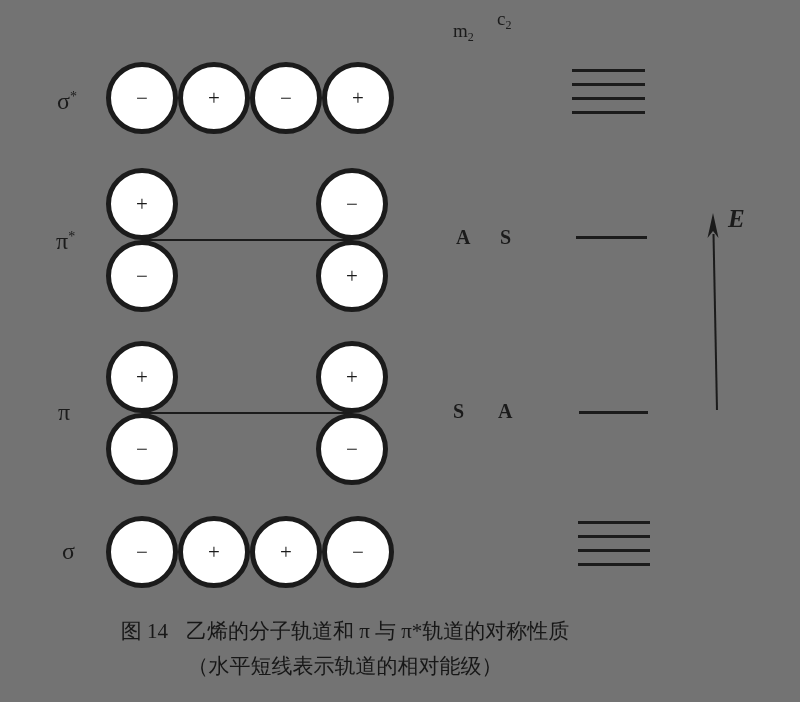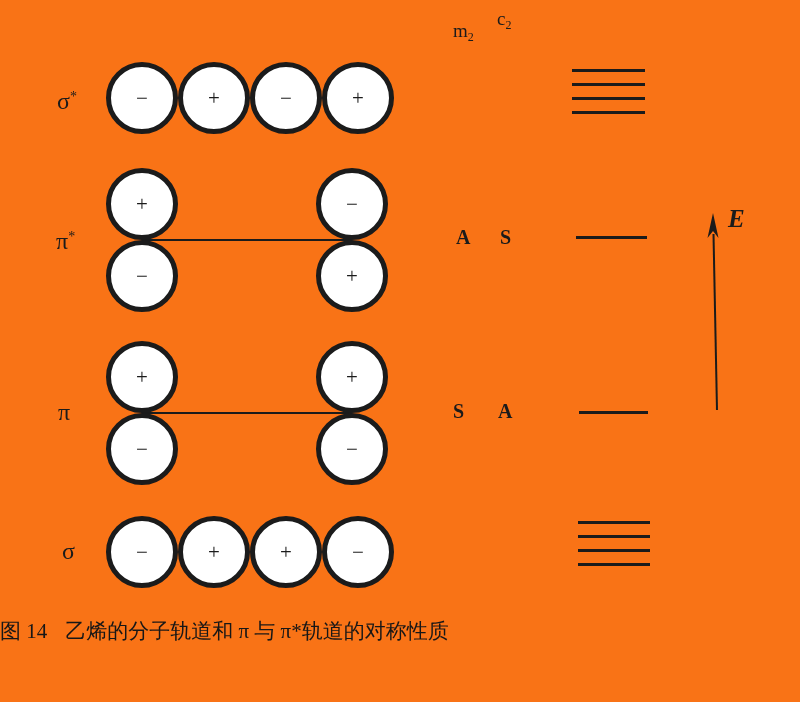--- a/index.html
+++ b/index.html
@@ -4,21 +4,21 @@
 <style>
   html, body {
     margin: 0;
     padding: 0;
     background: #ffffff;
   }
   .page {
     position: relative;
     width: 800px;
     height: 702px;
-    background: #f97316;
+    background: #737373;
     font-family: "Liberation Serif", "DejaVu Serif", serif;
     color: #1b1b1b;
     overflow: hidden;
   }
   .overlay {
     position: absolute;
     left: 0; top: 0;
     width: 800px; height: 702px;
   }
   .orb-label {
@@ -84,20 +84,21 @@
     line-height: 26px;
     font-style: italic;
     font-weight: bold;
     color: #1b1b1b;
   }
   .caption {
     position: absolute;
     left: 0;
     top: 614px;
     width: 690px;
+    text-align: center;
     font-size: 21px;
     line-height: 35px;
     color: #171717;
     white-space: nowrap;
   }
   .caption .fig-num {
     margin-right: 18px;
   }
 </style>
 </head>
@@ -154,15 +155,16 @@
     <div class="bar" style="width:72px;"></div>
     <div class="bar" style="width:72px;"></div>
     <div class="bar" style="width:72px;"></div>
     <div class="bar" style="width:72px;"></div>
   </div>
 
   <span class="energy-label" style="left:728px; top:206px;">E</span>
 
   <div class="caption">
     <div><span class="fig-num">图 14</span><span>乙烯的分子轨道和 π 与 π*轨道的对称性质</span></div>
+    <div>（水平短线表示轨道的相对能级）</div>
   </div>
 
 </div>
 
 </body></html>

